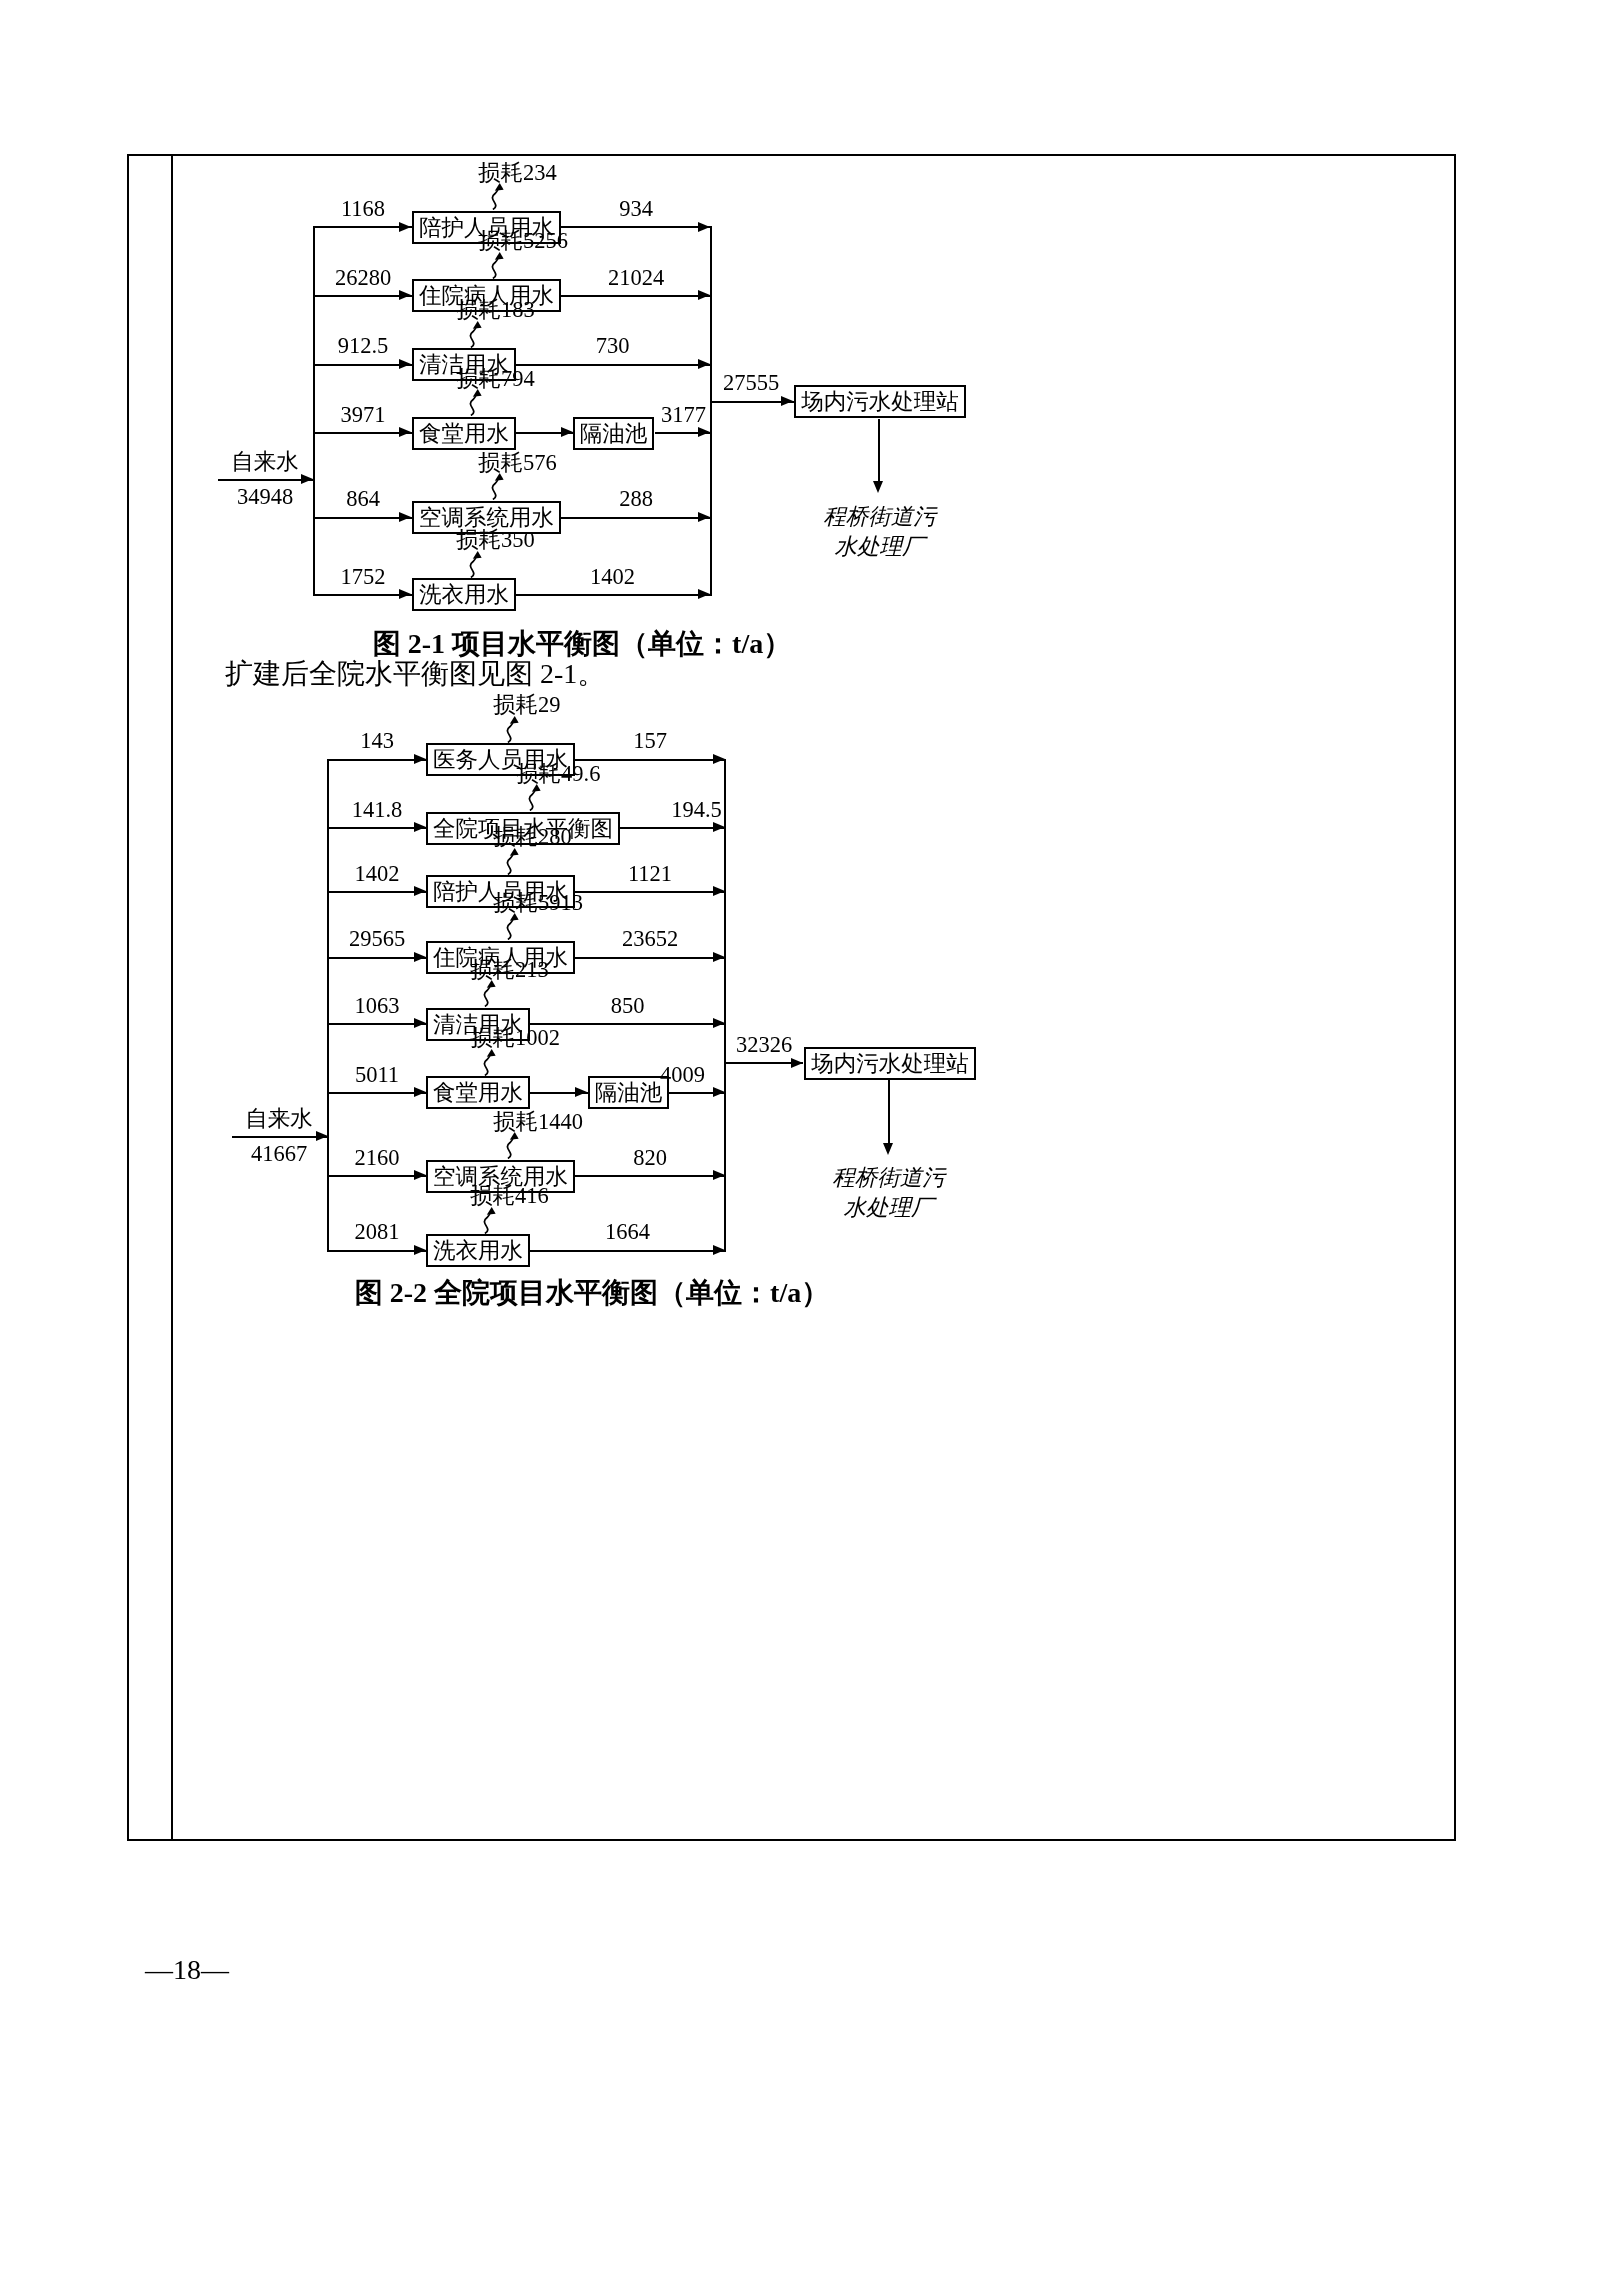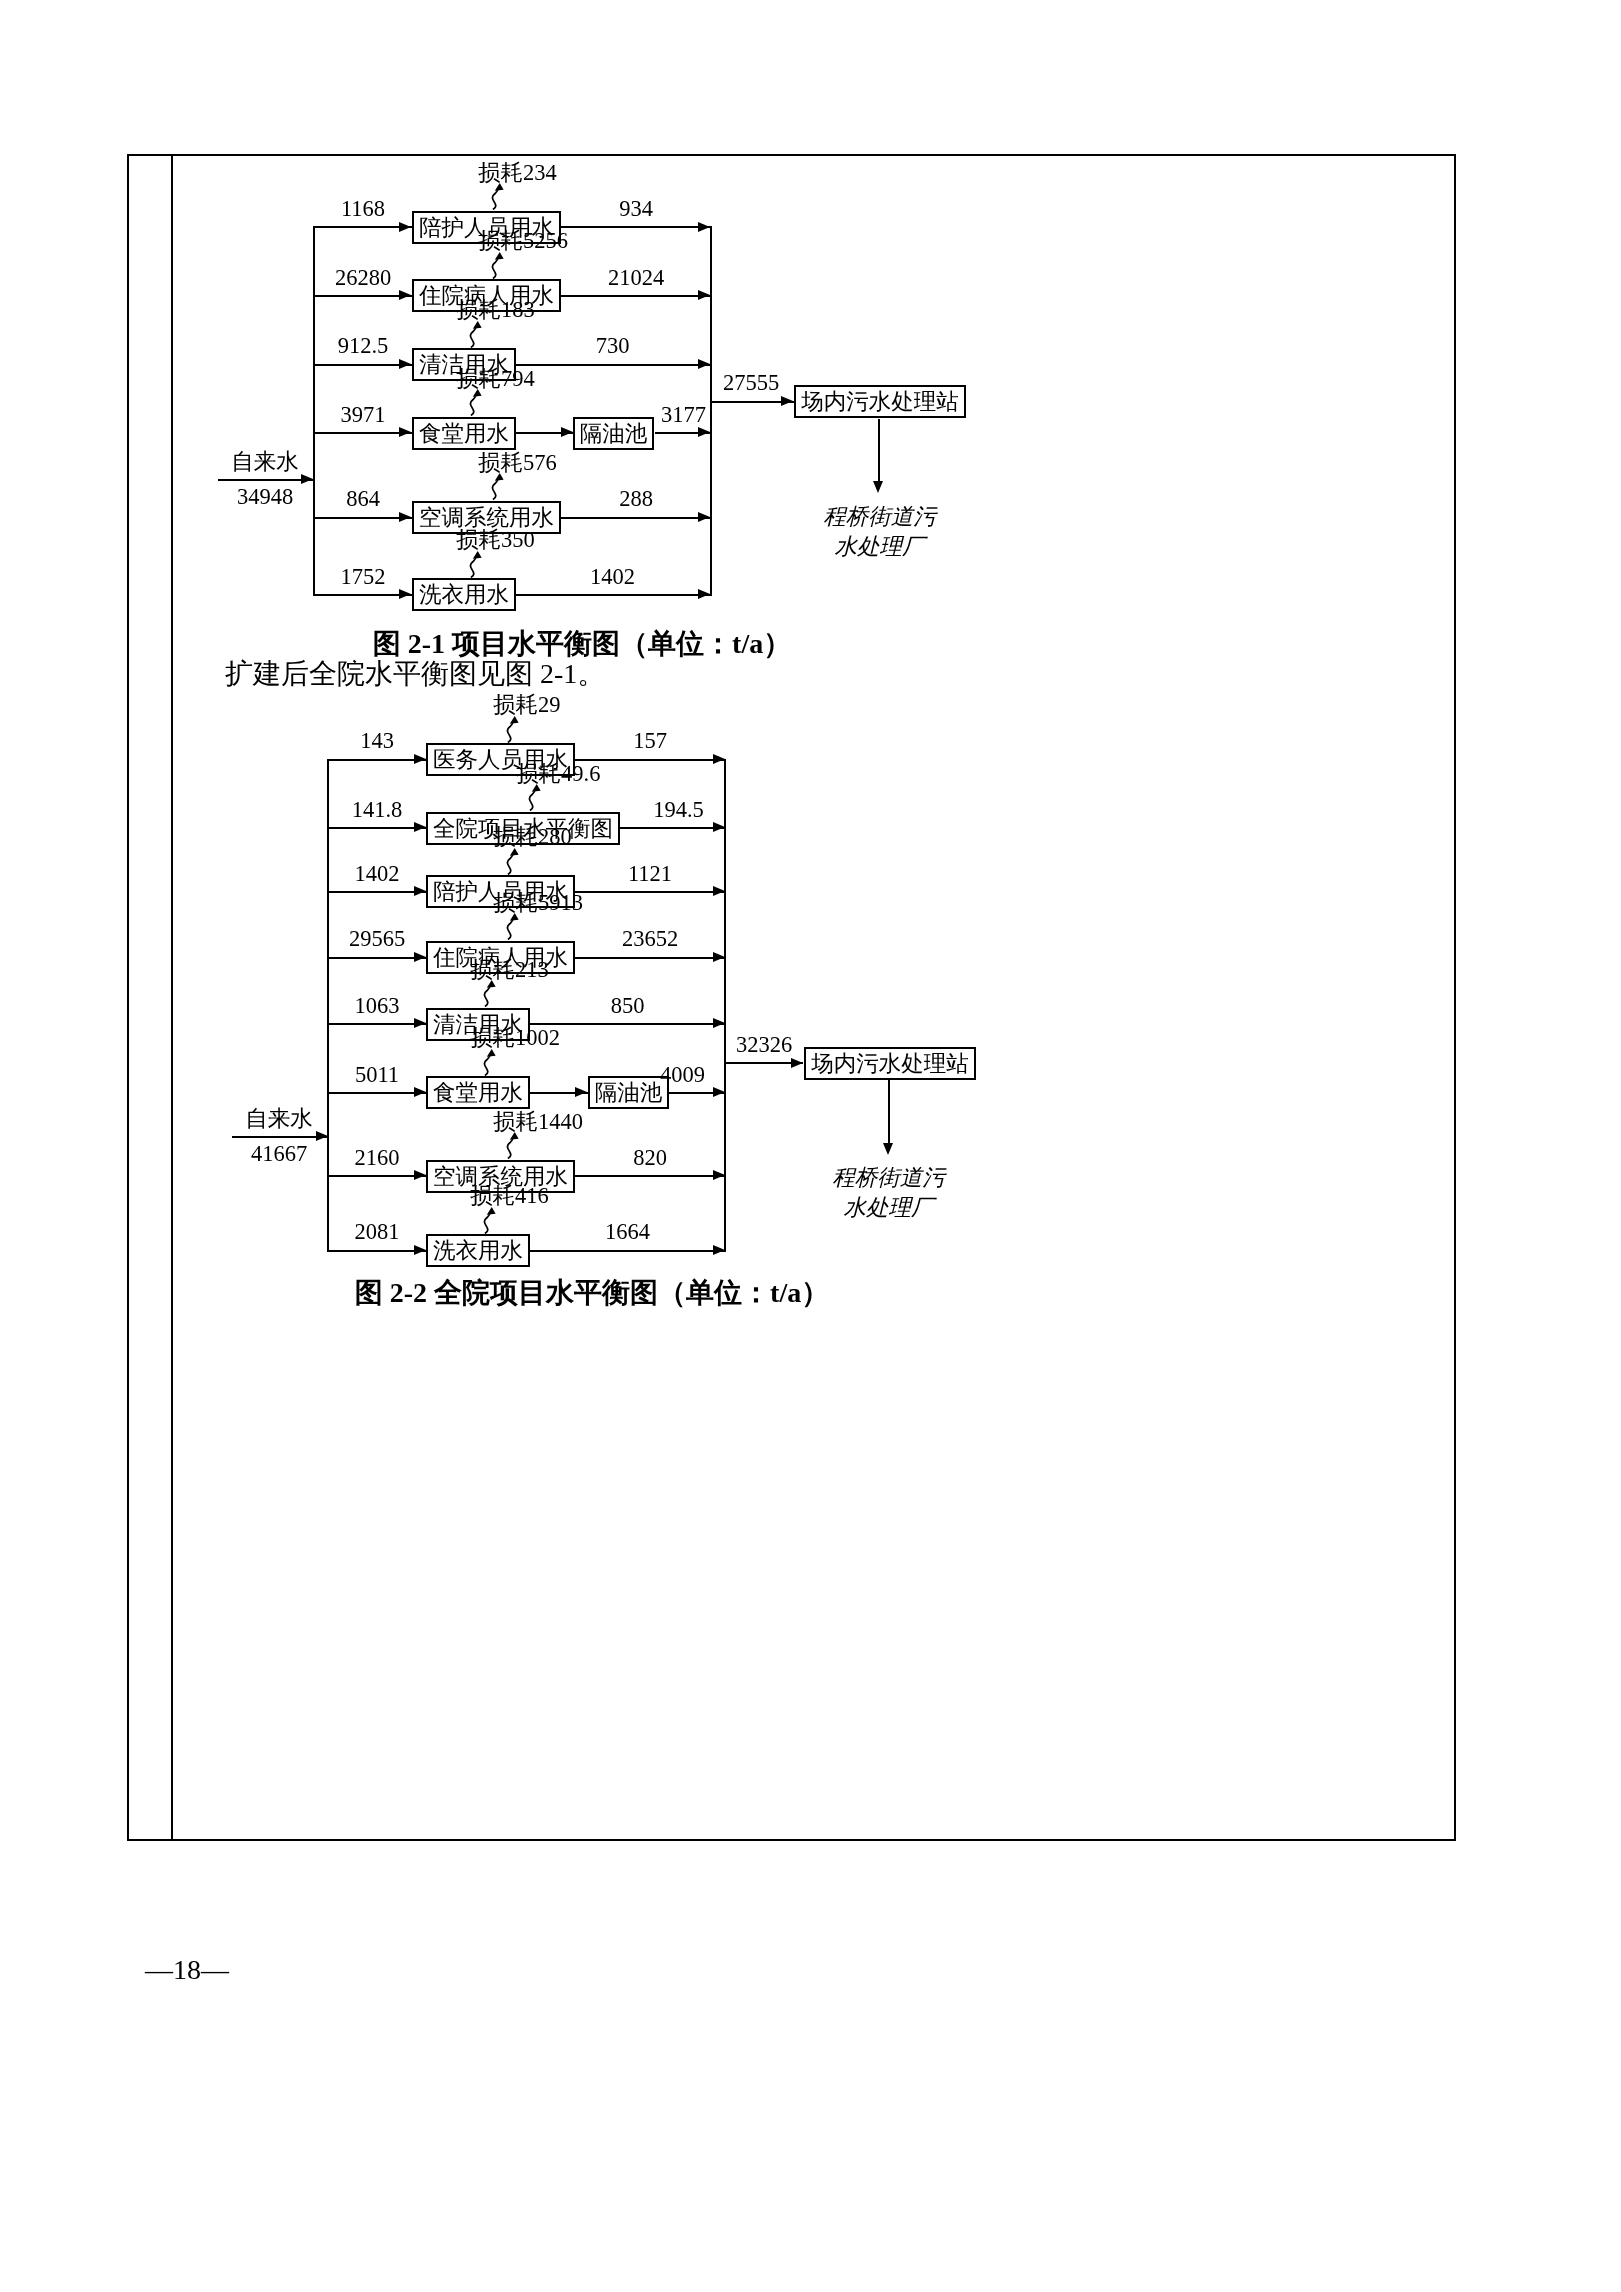--- a/index.html
+++ b/index.html
@@ -168,21 +168,21 @@
     <div class="hl" style="left:328px;top:827px;width:98px"></div>
     <div class="ar" style="left:414px;top:822px"></div>
     <div class="bx" style="left:426px;top:812px;width:194px">全院项目水平衡图</div>
     <svg class="sq" style="left:523px;top:784px" width="25.5" height="27.4" viewBox="0 0 26 28">
         <path d="M7,27C16,22 1,17 9,11C12,8 12,7 13,5" fill="none" stroke="#000" stroke-width="1.8"></path>
         <polygon points="14,0 9,8 18,7" fill="#000"></polygon>
       </svg>
     <span class="ls" style="left:516px;top:762px">损耗49.6</span>
     <div class="hl" style="left:620px;top:827px;width:105px"></div>
     <div class="ar" style="left:713px;top:822px"></div>
-    <span class="nm" style="left:632px;top:797px;width:93px">194.5</span>
+    <span class="nm" style="left:650px;top:797px;width:93px">194.5</span>
 
     <span class="nm" style="left:330px;top:861px;width:94px">1402</span>
     <div class="hl" style="left:328px;top:891px;width:98px"></div>
     <div class="ar" style="left:414px;top:886px"></div>
     <div class="bx" style="left:426px;top:875px;width:149px">陪护人员用水</div>
     <svg class="sq" style="left:501px;top:848px" width="25.5" height="27.4" viewBox="0 0 26 28">
         <path d="M7,27C16,22 1,17 9,11C12,8 12,7 13,5" fill="none" stroke="#000" stroke-width="1.8"></path>
         <polygon points="14,0 9,8 18,7" fill="#000"></polygon>
       </svg>
     <span class="ls" style="left:493px;top:825px">损耗280</span>

